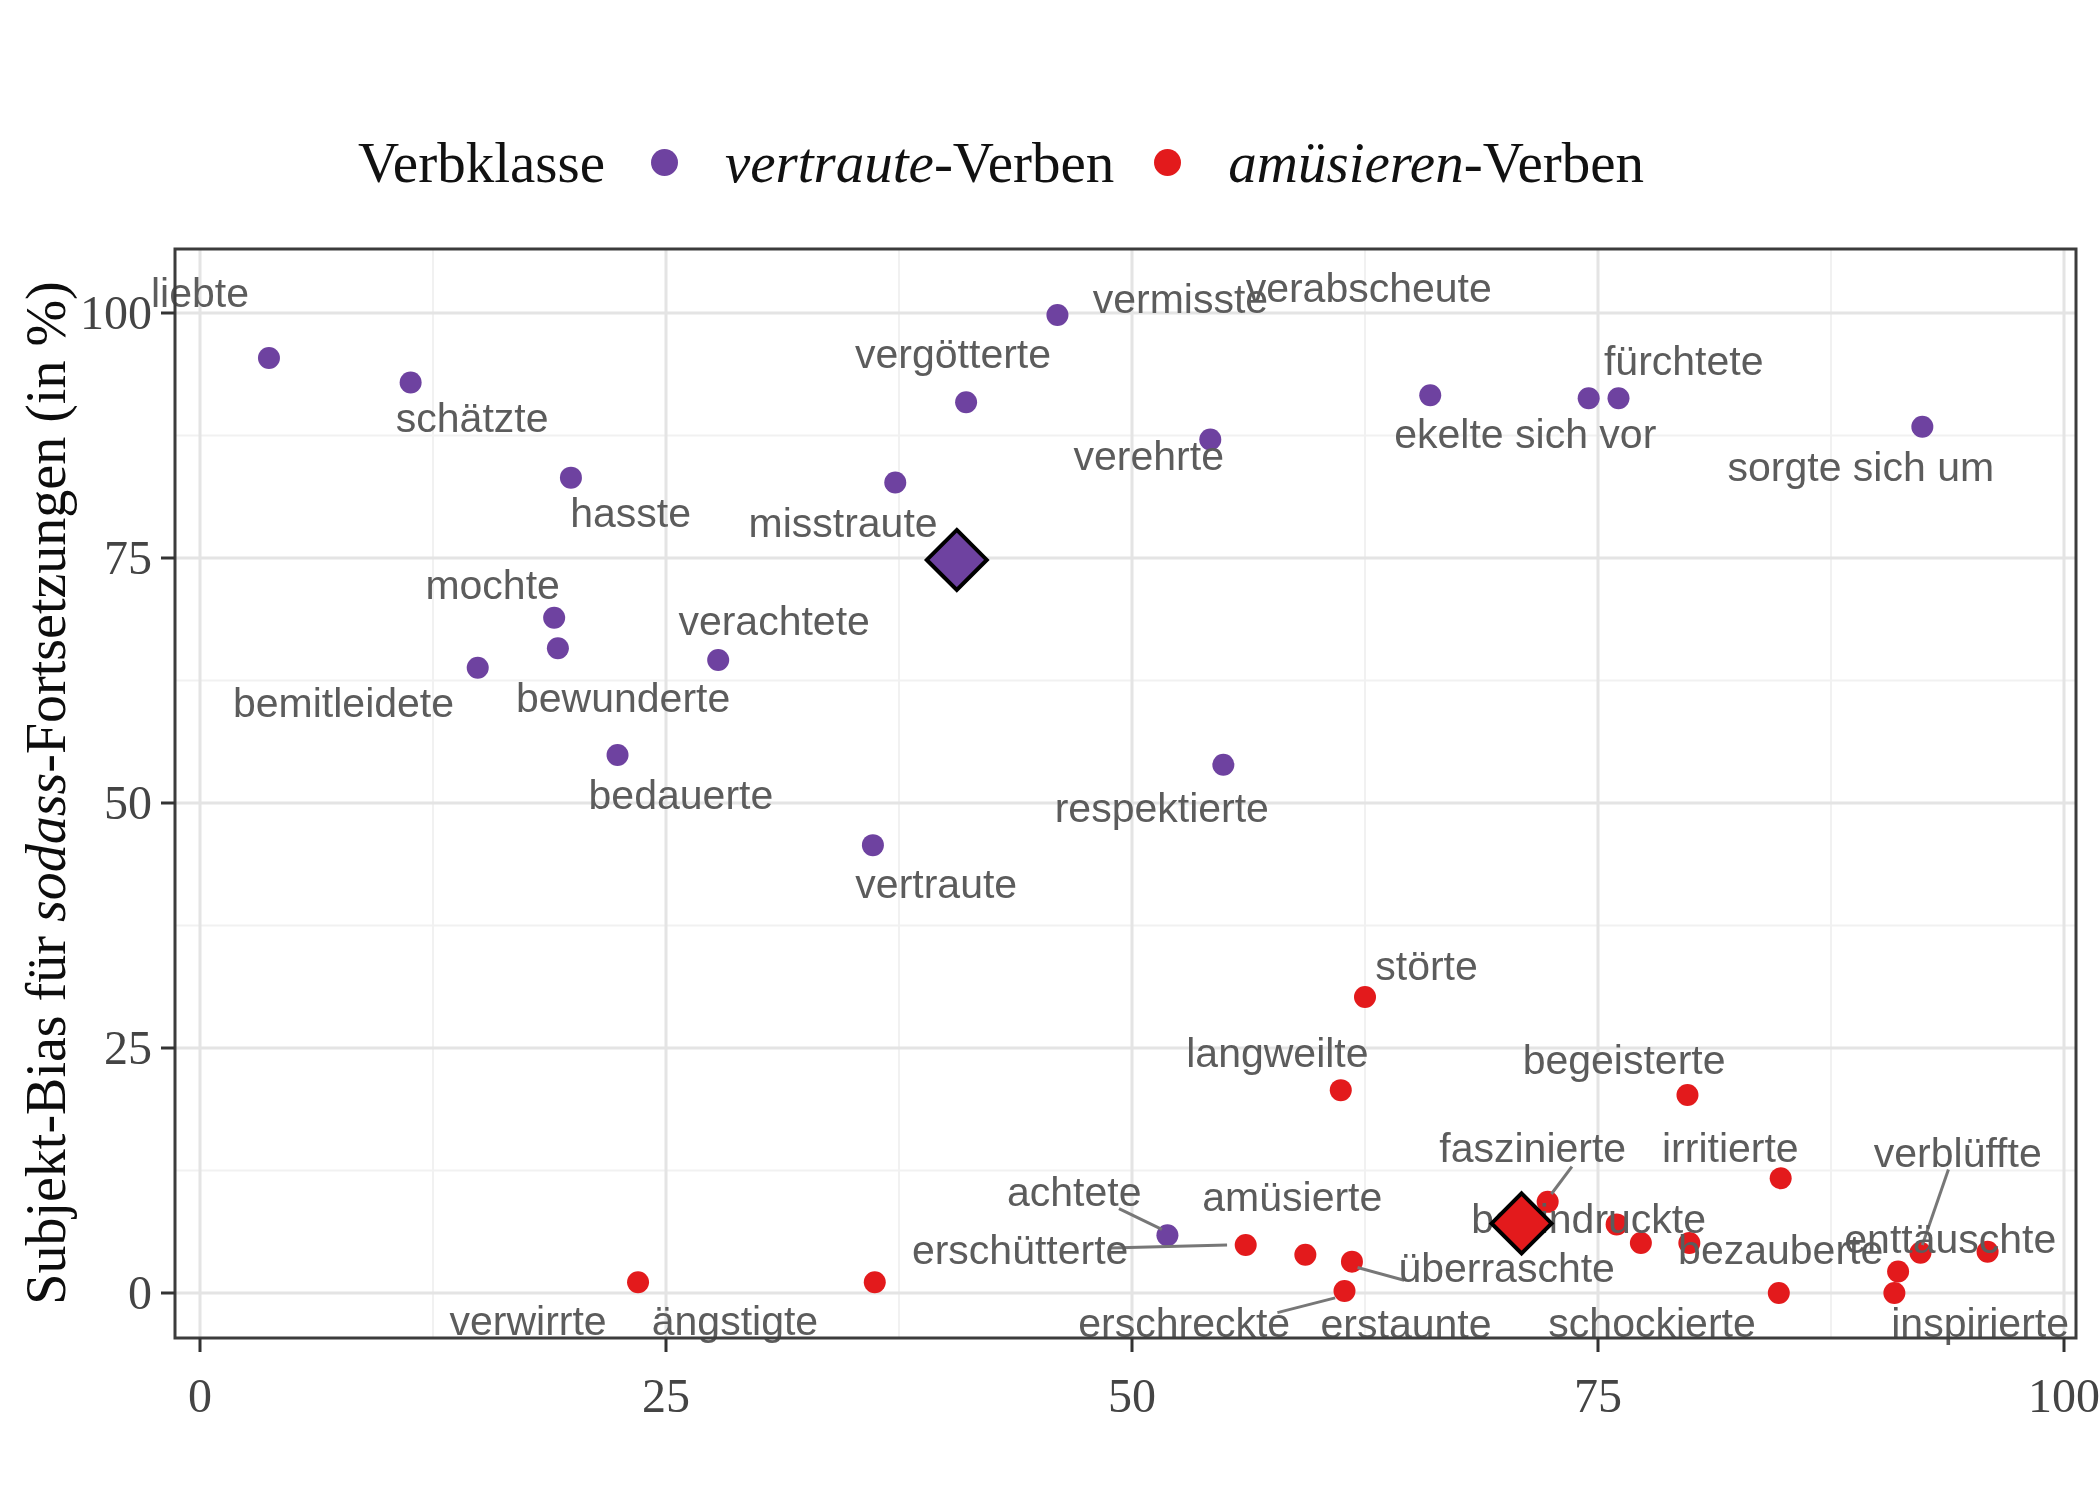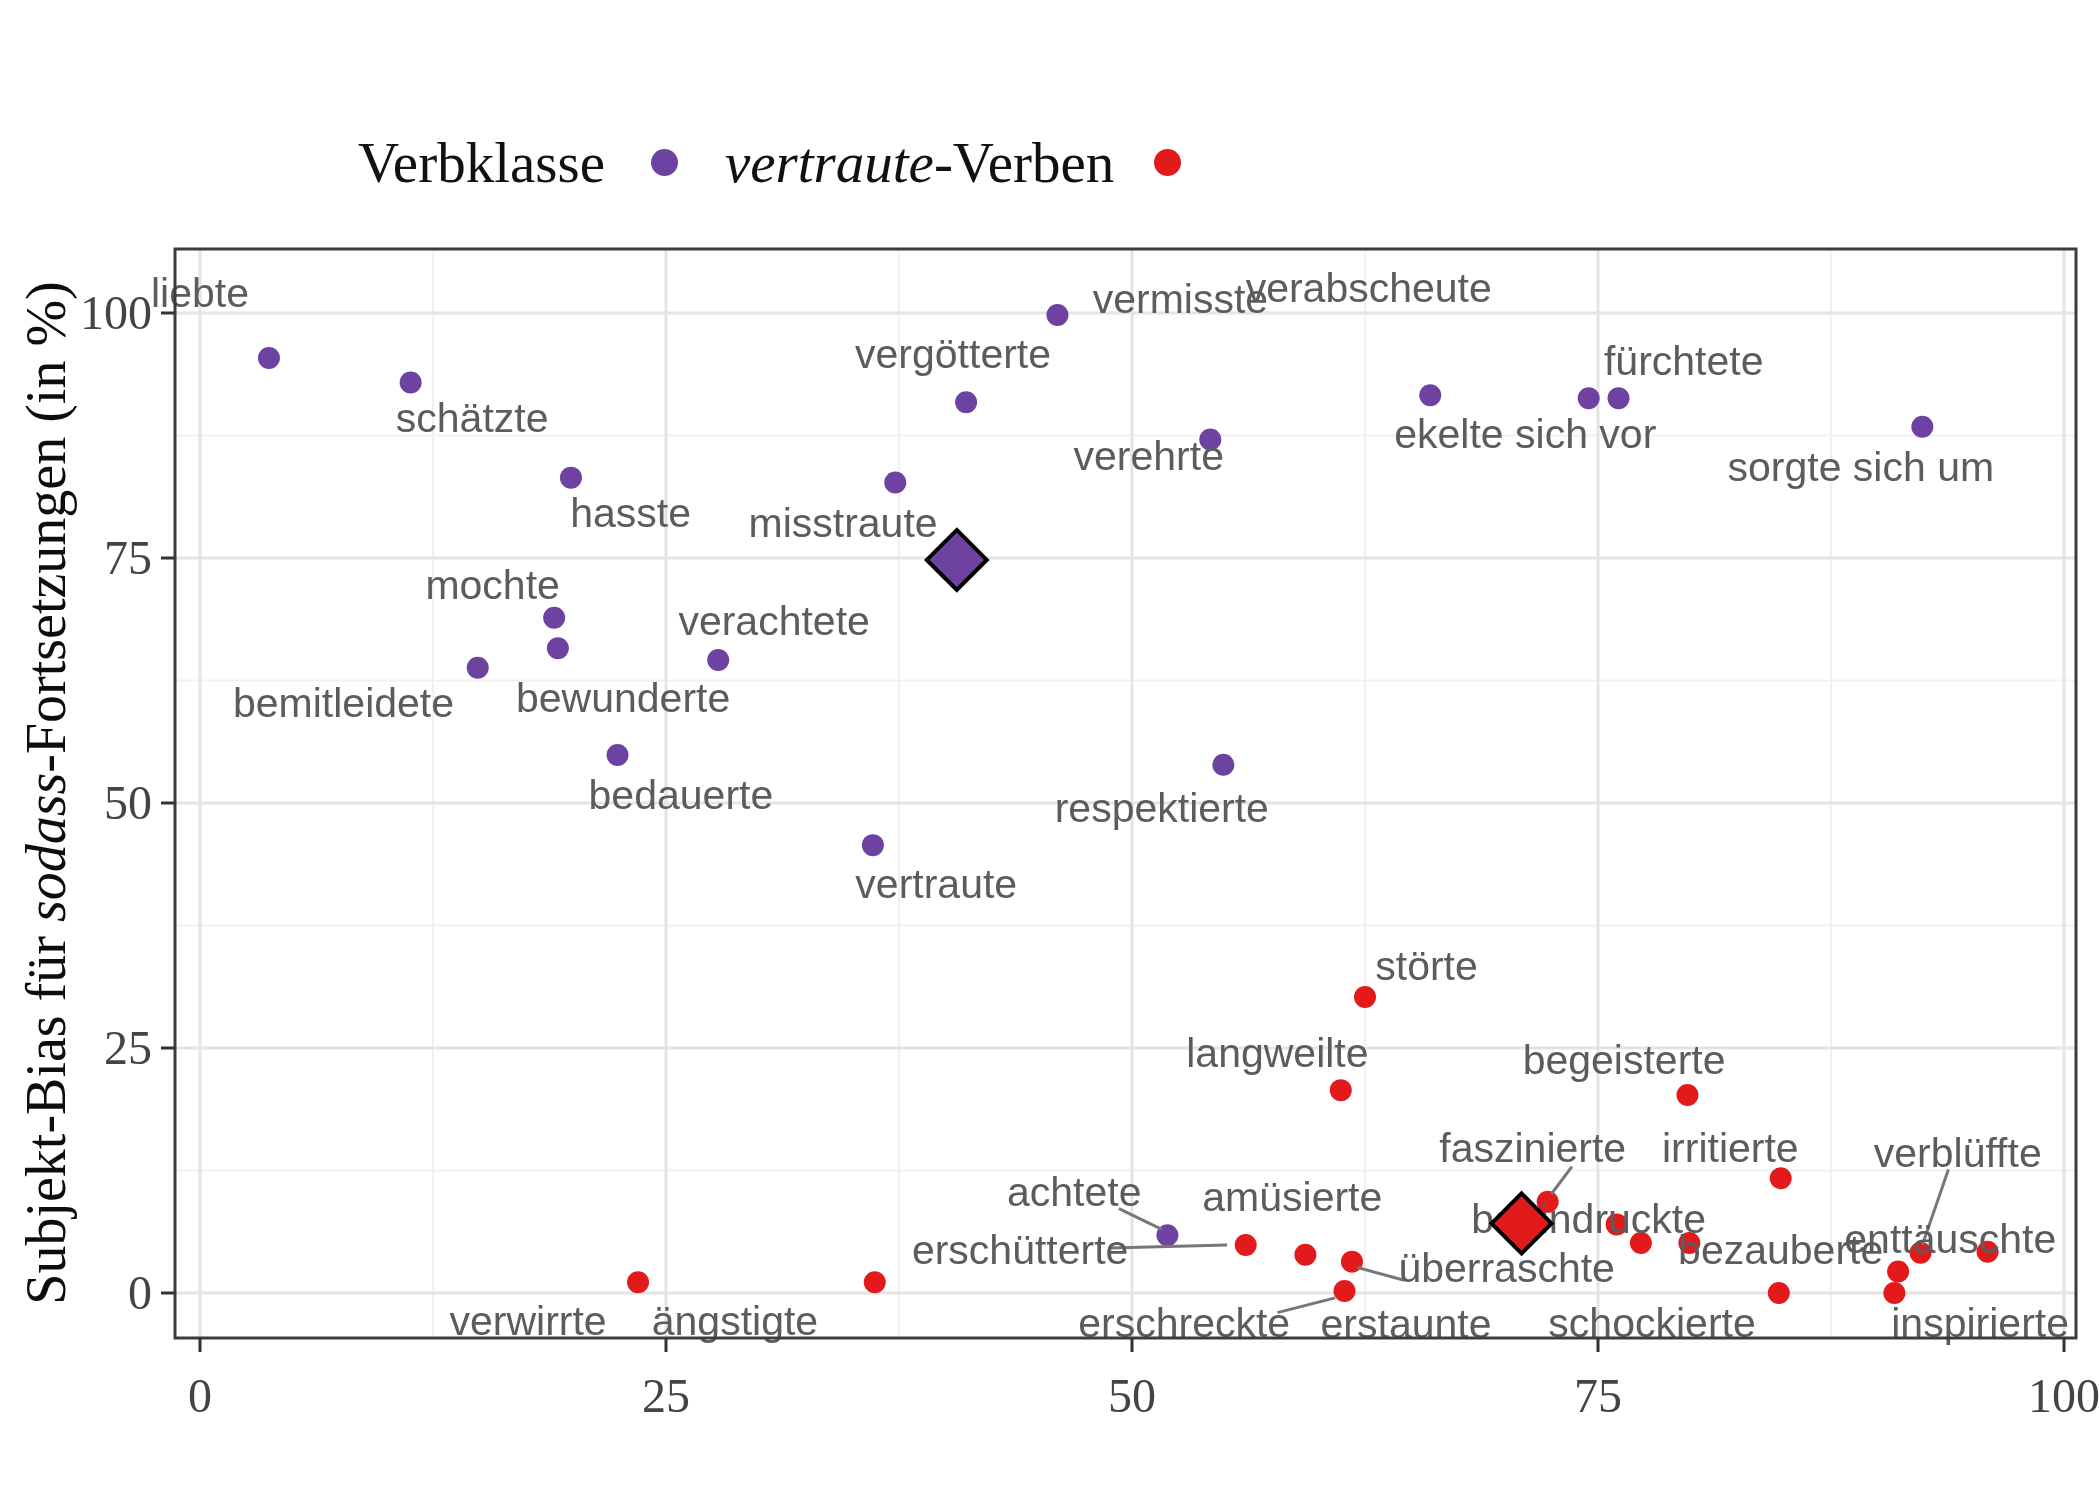--- a/index.html
+++ b/index.html
@@ -146,18 +146,19 @@
       <text x="152" y="574" text-anchor="end" fill="#444444" font-size="48px" font-family="&quot;Liberation Serif&quot;, serif">75</text>
       <line x1="161" y1="312.9999999999999" x2="175" y2="312.9999999999999" stroke="#333333" stroke-width="3"></line>
       <text x="152" y="328.9999999999999" text-anchor="end" fill="#444444" font-size="48px" font-family="&quot;Liberation Serif&quot;, serif">100</text>
     </svg>
 
   <div class="legend">
     <span class="ltitle">Verbklasse</span>
     <span class="key-dot" id="key-dot-0" style="background: rgb(110, 66, 160);"></span>
     <span class="key-label"><span class="it">vertraute</span><span>-Verben</span></span>
     <span class="key-dot" id="key-dot-1" style="background: rgb(227, 26, 28);"></span>
+    <span class="key-label"><span class="it">amüsieren</span><span>-Verben</span></span>
   </div>
 
 
   <div class="axis-title" id="y-title"><span>Subjekt-Bias für </span><span class="it">sodass</span><span>-Fortsetzungen (in %)</span></div>
 
 </div>
 
 </body></html>

